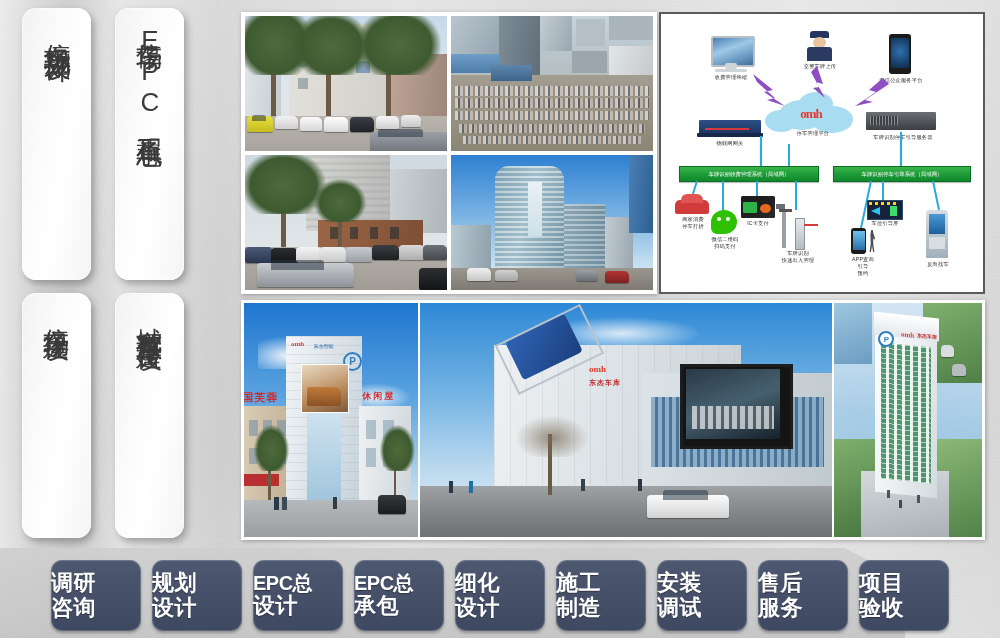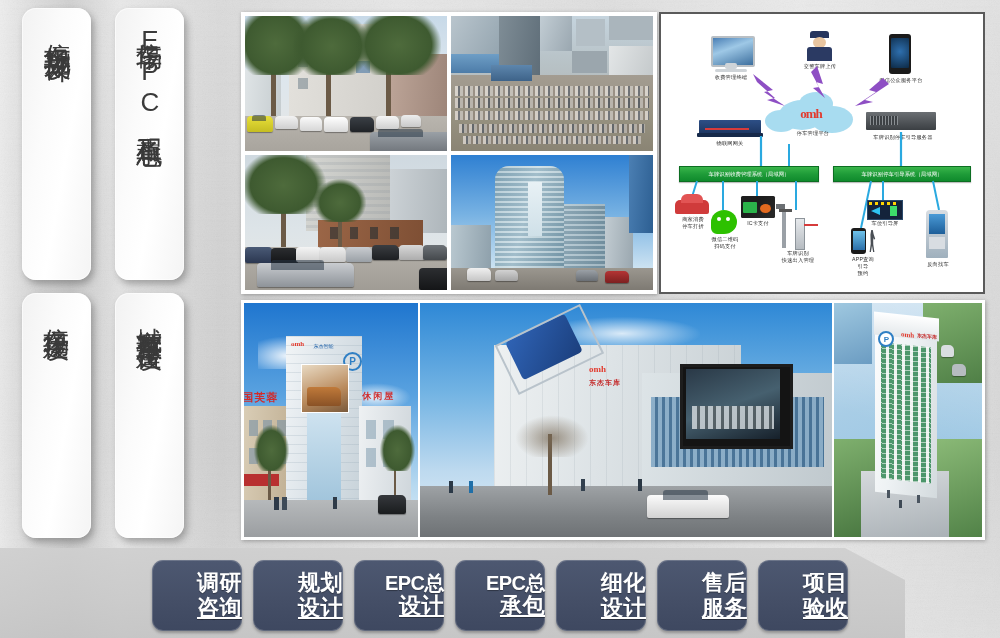--- a/index.html
+++ b/index.html
@@ -79,30 +79,30 @@
     opacity:.92;
   }
   .btn-row{
     position:absolute;left:0;top:560px;width:1000px;height:78px;
     display:flex;justify-content:center;gap:11px;
   }
   .pbtn{
     width:90px;height:71px;
     background:linear-gradient(180deg,#4d5871 0%,#454f67 55%,#3e4860 100%);
     border-radius:11px;
-    display:flex;flex-direction:column;align-items:flex-end;justify-content:center;
+    display:flex;flex-direction:column;align-items:flex-start;justify-content:center;
     color:#ffffff;
     font-size:22px;
     font-weight:bold;
     line-height:1.12;
     letter-spacing:.5px;
     box-shadow:0 2px 3px rgba(0,0,0,.28), 0 0 0 1px rgba(255,255,255,.18) inset;
     text-shadow:0 1px 1px rgba(0,0,0,.35);
   }
-  .pbtn .l2{font-size:22px;text-decoration:underline;}
+  .pbtn .l2{font-size:22px;}
   .pbtn.epcb{font-size:20px;}
   .pbtn.epcb .l1{font-size:20px;letter-spacing:-.5px;}
 
   
   .sky{position:absolute;inset:0;}
   .sky.hazy{background:linear-gradient(180deg,#cfe0ee 0%,#e2eaf0 55%,#e8eaea 100%);}
   .sky.blue{background:linear-gradient(180deg,#2f80d2 0%,#79b3e3 45%,#cfe4f2 85%,#e6eef4 100%);}
   .ground{position:absolute;left:0;right:0;bottom:0;background:linear-gradient(180deg,#b9b5ae 0%,#a8a49d 100%);}
   .bld{position:absolute;background:linear-gradient(90deg,#d9d7d2,#c6c4bf);}
   .bld.glass{background:linear-gradient(105deg,#8fb0bf,#b9d2dc 45%,#7e9fae);}
@@ -510,20 +510,28 @@
     </div>
     <div class="pbtn epcb">
       <span class="l1">EPC总</span>
       <span class="l2">承包</span>
     </div>
     <div class="pbtn">
       <span class="l1">细化</span>
       <span class="l2">设计</span>
     </div>
     <div class="pbtn">
+      <span class="l1">施工</span>
+      <span class="l2">制造</span>
+    </div>
+    <div class="pbtn">
+      <span class="l1">安装</span>
+      <span class="l2">调试</span>
+    </div>
+    <div class="pbtn">
       <span class="l1">售后</span>
       <span class="l2">服务</span>
     </div>
     <div class="pbtn">
       <span class="l1">项目</span>
       <span class="l2">验收</span>
     </div>
   </div>
 
 </div>

